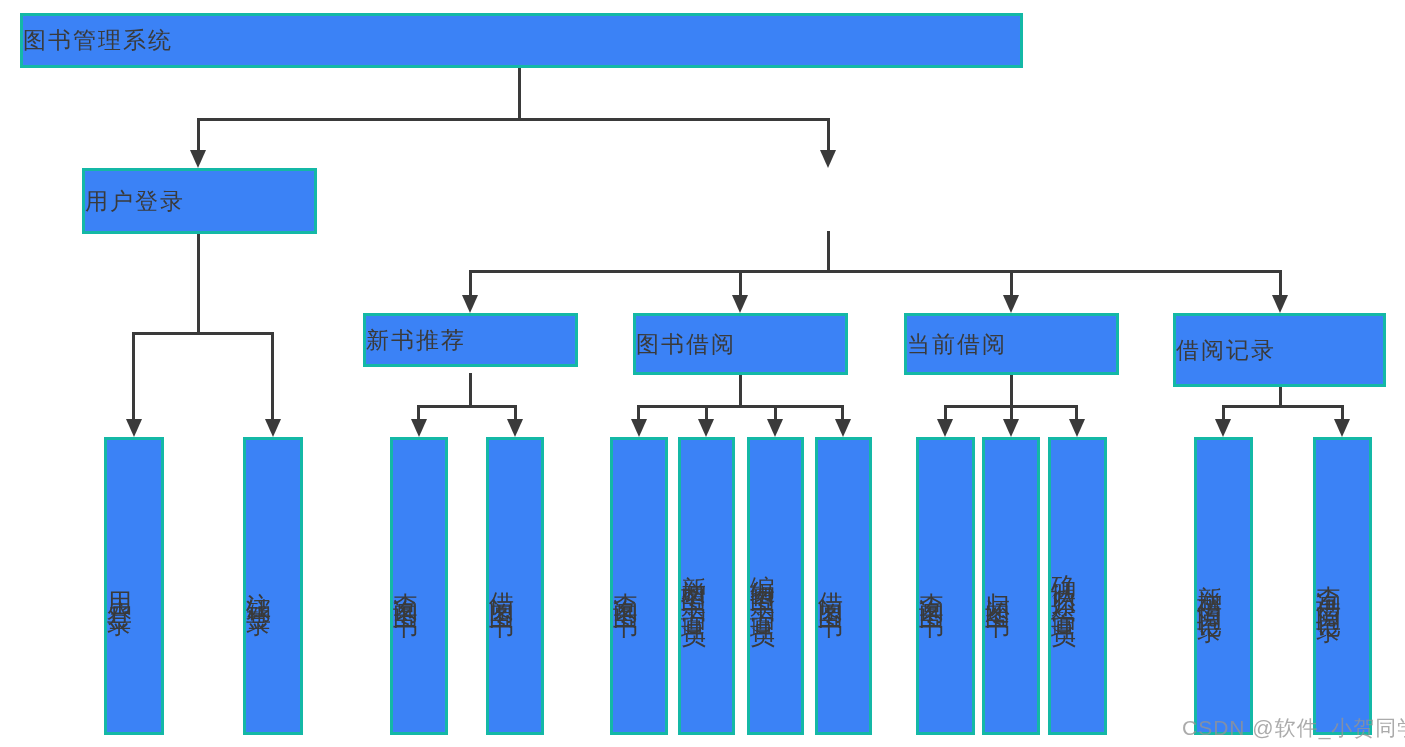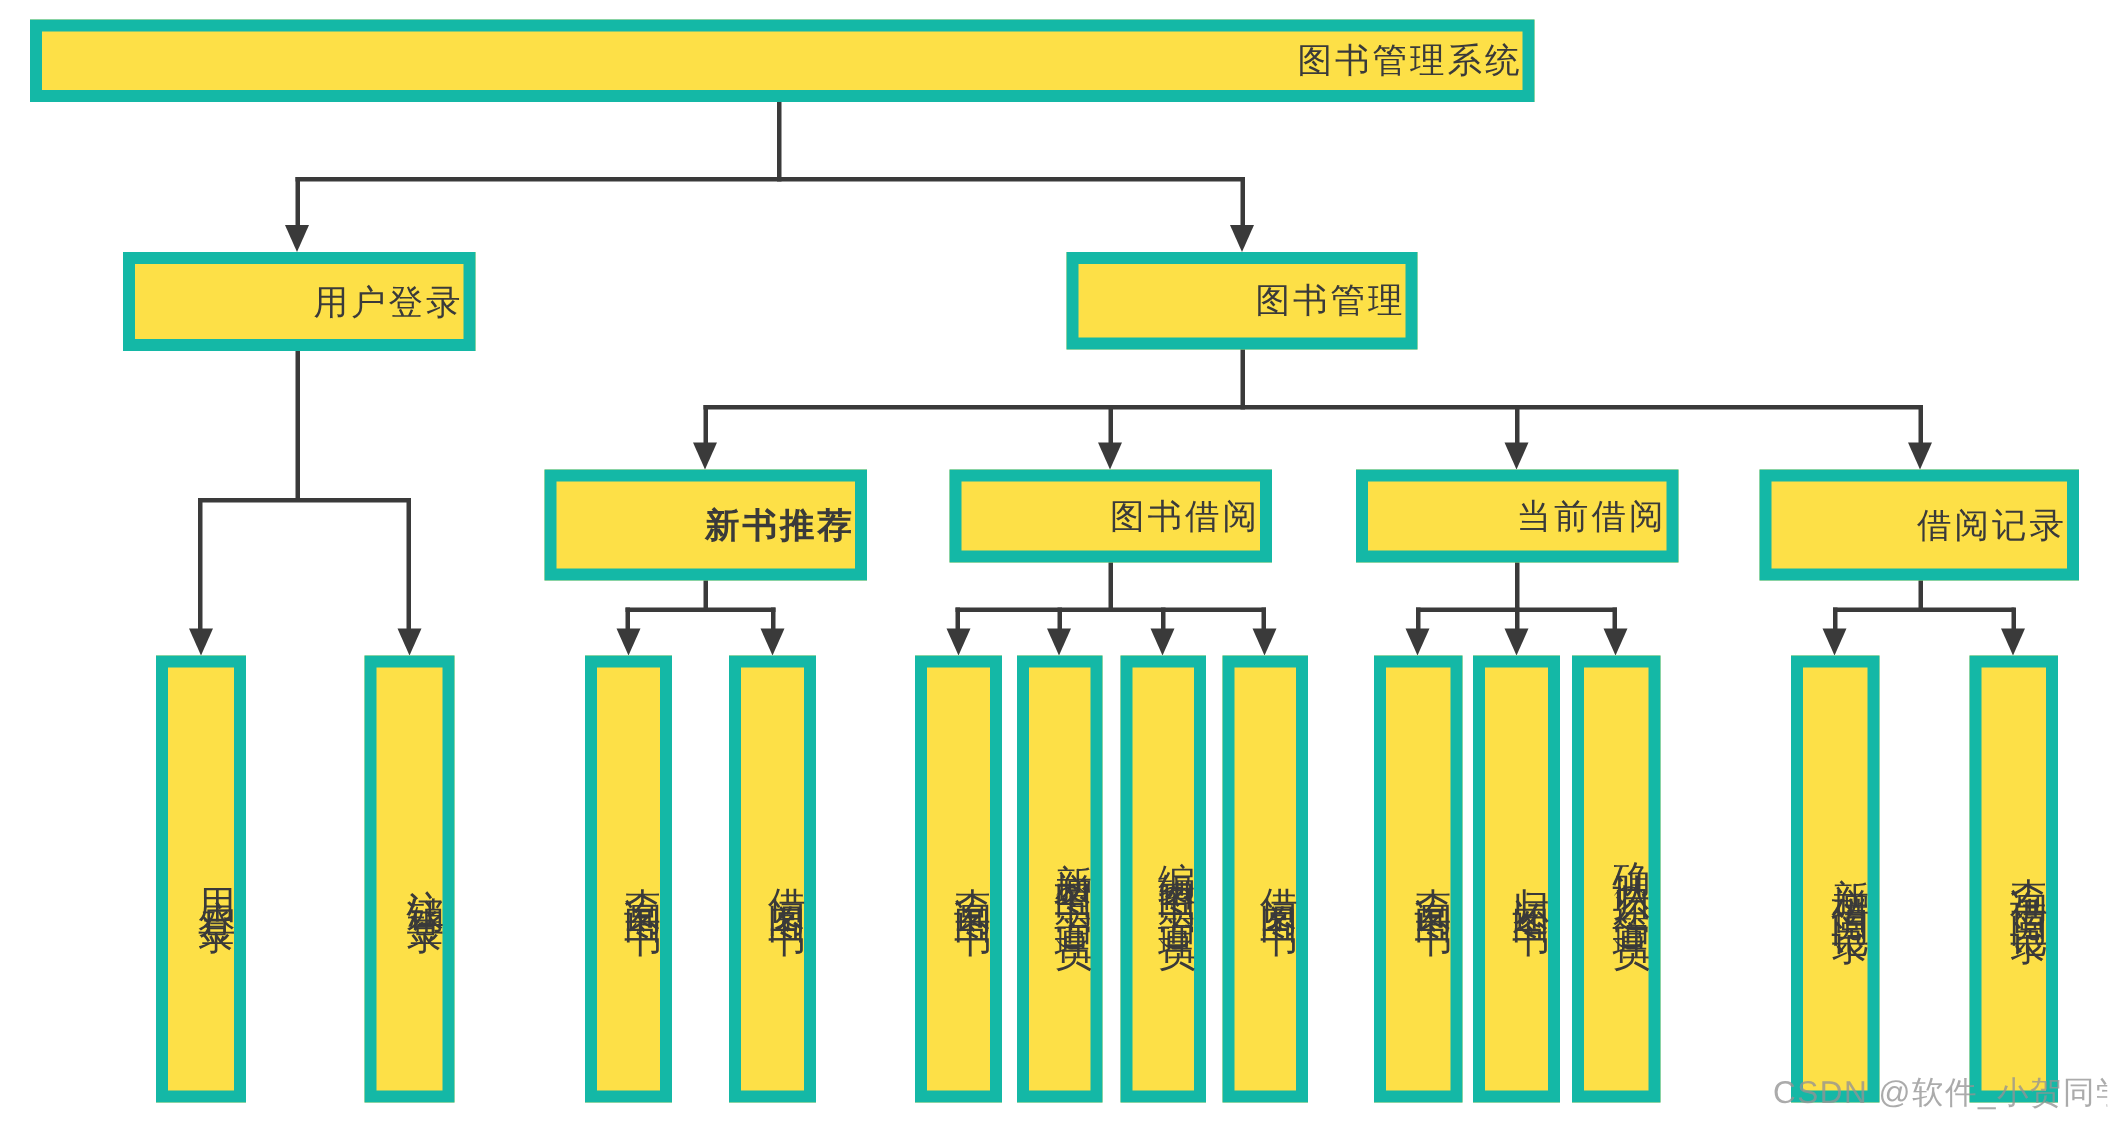--- a/index.html
+++ b/index.html
@@ -7,25 +7,25 @@
     position:relative;
     width:1405px;height:747px;
     background:#ffffff;
     font-family:"Liberation Sans","DejaVu Sans",sans-serif;
     color:#3a3a3a;
     overflow:hidden;
   }
   .node{
     position:absolute;
     box-sizing:border-box;
-    border:8px solid #14b8a6;
-    background:#fde047;
+    border:3px solid #14b8a6;
+    background:#3b82f6;
     display:flex;
     align-items:center;
-    justify-content:flex-end;
+    justify-content:flex-start;
     font-size:23px;
     letter-spacing:2px;
     z-index:2;
   }
   .leaf{font-size:25px;}
   .vtext{
     writing-mode:vertical-rl;
     text-orientation:mixed;
     letter-spacing:7px;
     line-height:1;
@@ -56,25 +56,22 @@
 <div class="stage">
 
   <div class="node" style="left:20px;top:13px;width:1003px;height:55px;">
     <span>图书管理系统</span>
   </div>
 
   <div class="node" style="left:82px;top:168px;width:235px;height:66px;">
     <span>用户登录</span>
   </div>
 
-  <div class="node" style="left:711px;top:168px;width:234px;height:65px;">
-    <span>图书管理</span>
-  </div>
 
-  <div class="node" style="left:363px;top:313px;width:215px;height:74px;font-weight:bold;">
+  <div class="node" style="left:363px;top:313px;width:215px;height:54px;">
     <span>新书推荐</span>
   </div>
 
   <div class="node" style="left:904px;top:313px;width:215px;height:62px;">
     <span>当前借阅</span>
   </div>
 
   <div class="node" style="left:633px;top:313px;width:215px;height:62px;">
     <span>图书借阅</span>
   </div>

